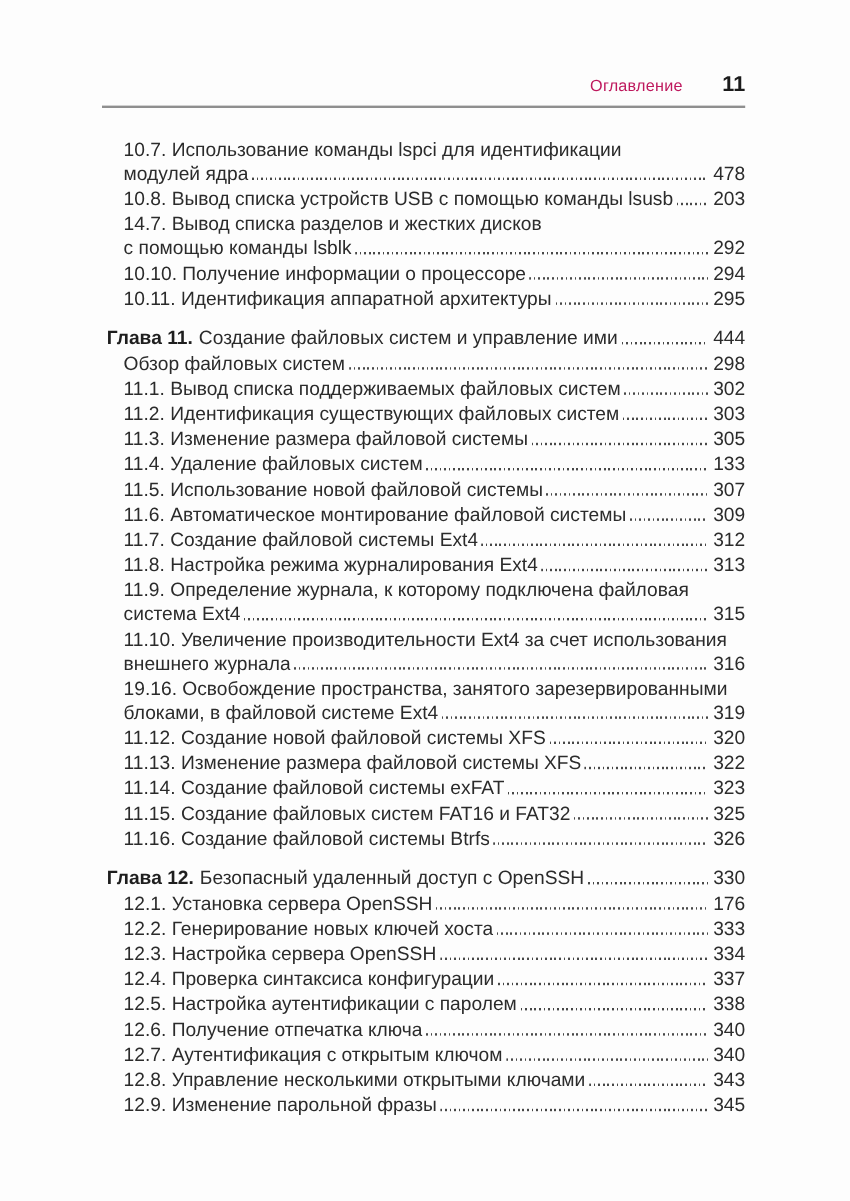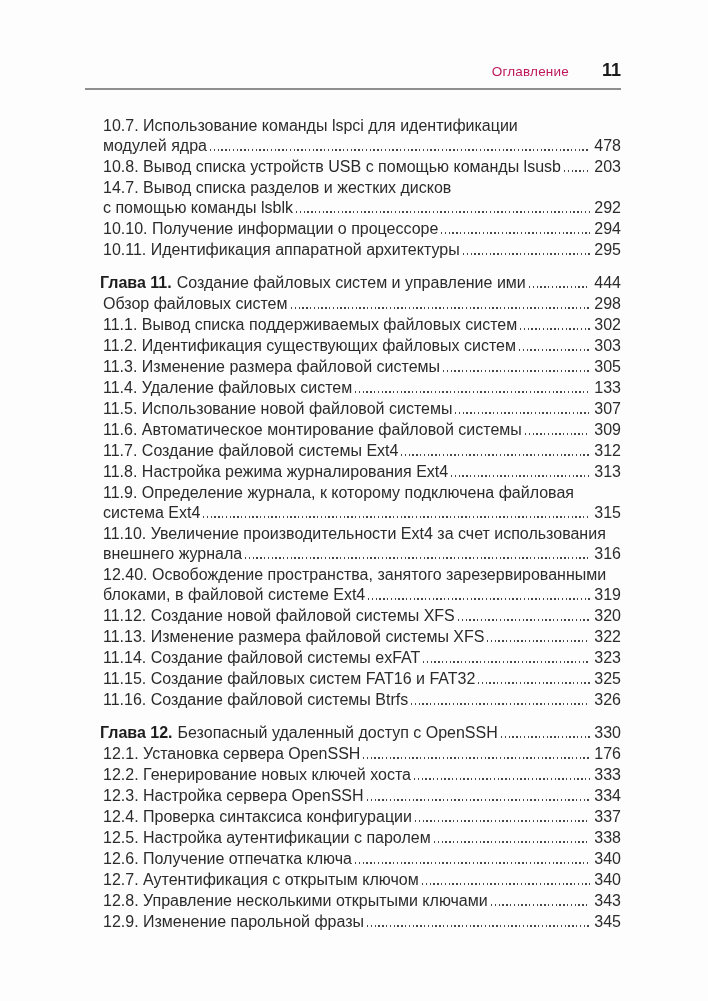--- a/index.html
+++ b/index.html
@@ -18,21 +18,21 @@
   }
   .header-title { font-size: 13.5px; color: #be185d; letter-spacing: 0.2px; margin-left: 44px; }
   .header-pagenum { font-size: 18px; font-weight: bold; color: #1b1b1b; }
   .rule { height: 0; border-bottom: 2px solid #8f8f8f; margin-top: 7px; }
 
   .toc { margin-top: 26px; }
   .entry {
     margin: 0 0 1px 18px;
     font-size: 16px; line-height: 20px;
   }
-  .entry.chapter { margin-left: 15px; margin-top: 13px; }
+  .entry.chapter { margin-left: 4px; margin-top: 13px; }
   .line { white-space: nowrap; }
   .line.last { display: flex; align-items: baseline; }
   .txt { white-space: nowrap; flex: 0 1 auto; overflow: hidden; }
   .bold-label { font-weight: bold; color: #1e1e1e; margin-right: 5px; }
   .leader {
     flex: 1 1 auto; min-width: 10px; height: 2px;
     margin: 0 4px 0 3px;
     background-image: repeating-linear-gradient(to right, #474747 0 1.4px, transparent 1.4px 3.8px);
   }
   .pagenum { flex: 0 0 auto; color: #2b2b2b; }
@@ -167,21 +167,21 @@
         </div>
         <div class="entry">
           <div class="line"><span class="txt">11.10. Увеличение производительности Ext4 за счет использования</span></div>
           <div class="line last">
             <span class="txt">внешнего журнала</span>
             <span class="leader"></span>
             <span class="pagenum">316</span>
           </div>
         </div>
         <div class="entry">
-          <div class="line"><span class="txt">12.40. Освобождение пространства, занятого зарезервированными</span></div>
+          <div class="line"><span class="txt">19.16. Освобождение пространства, занятого зарезервированными</span></div>
           <div class="line last">
             <span class="txt">блоками, в файловой системе Ext4</span>
             <span class="leader"></span>
             <span class="pagenum">319</span>
           </div>
         </div>
         <div class="entry">
           <div class="line last">
             <span class="txt">11.12. Создание новой файловой системы XFS</span>
             <span class="leader"></span>

